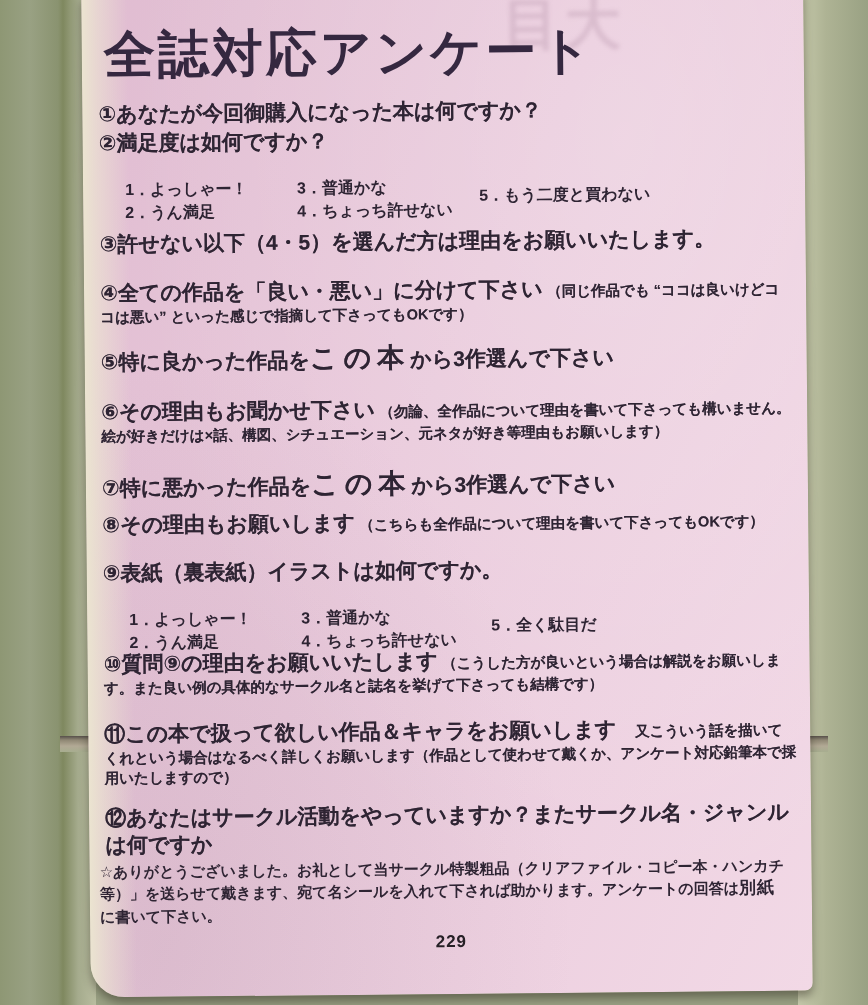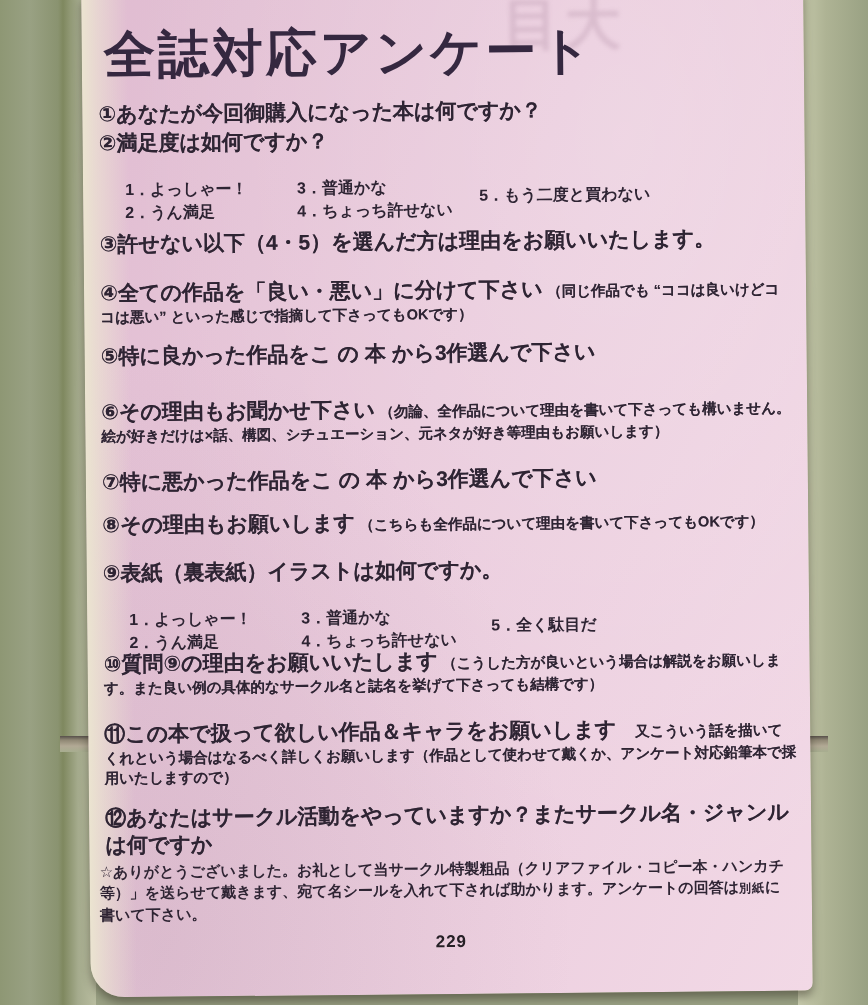--- a/index.html
+++ b/index.html
@@ -55,35 +55,35 @@
   }
 
   .q{
     position:absolute;left:16px;width:692px;
     font-weight:bold;line-height:1.28;
     text-shadow:0 0 .4px rgba(46,36,51,.6);
   }
   .qmain{font-size:21px;}
   .qnote{font-size:14.5px;}
   .emph{
-    font-size:21px;letter-spacing:6px;font-weight:600;
+    font-size:27px;letter-spacing:6px;font-weight:600;
     font-family:Liberation Serif, serif;
   }
 
   .opts{position:absolute;left:42px;display:flex;font-weight:bold;font-size:16px;line-height:1.45;}
   .opt-col{width:172px;}
   .opt-col.col2{width:182px;}
   .opt-col.col3{width:230px;margin-top:9px;}
   .opts2 .opt-col.col3{margin-left:8px;}
 
   .footer{
     position:absolute;left:10px;top:866px;width:690px;
     font-size:15px;font-weight:bold;line-height:1.42;
   }
-  .footer .b{font-size:12px;letter-spacing:1px;}
+  .footer .b{font-size:17px;letter-spacing:1px;}
 
   .pagenum{
     position:absolute;left:0;top:940px;width:722px;text-align:center;
     font-size:17px;font-weight:bold;letter-spacing:1px;color:#262026;
   }
 </style>
 </head>
 <body>
 
 <div class="screen">

